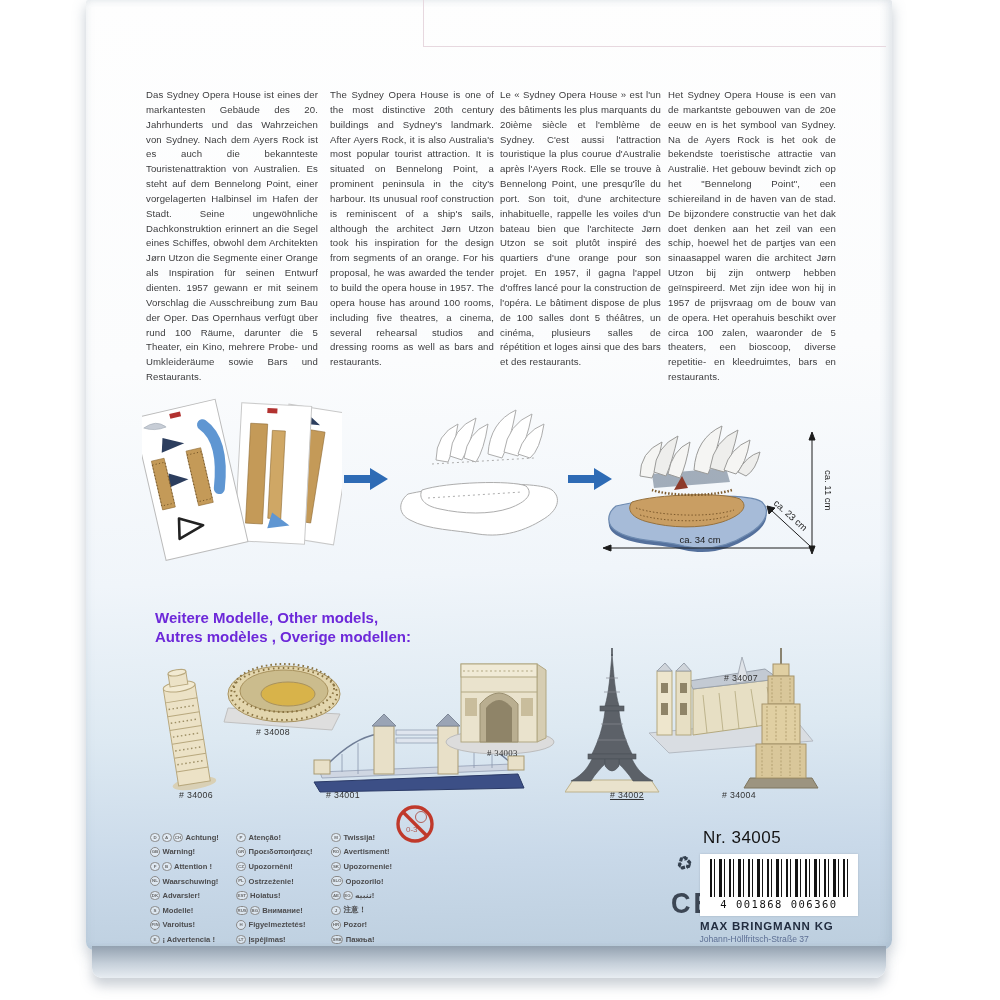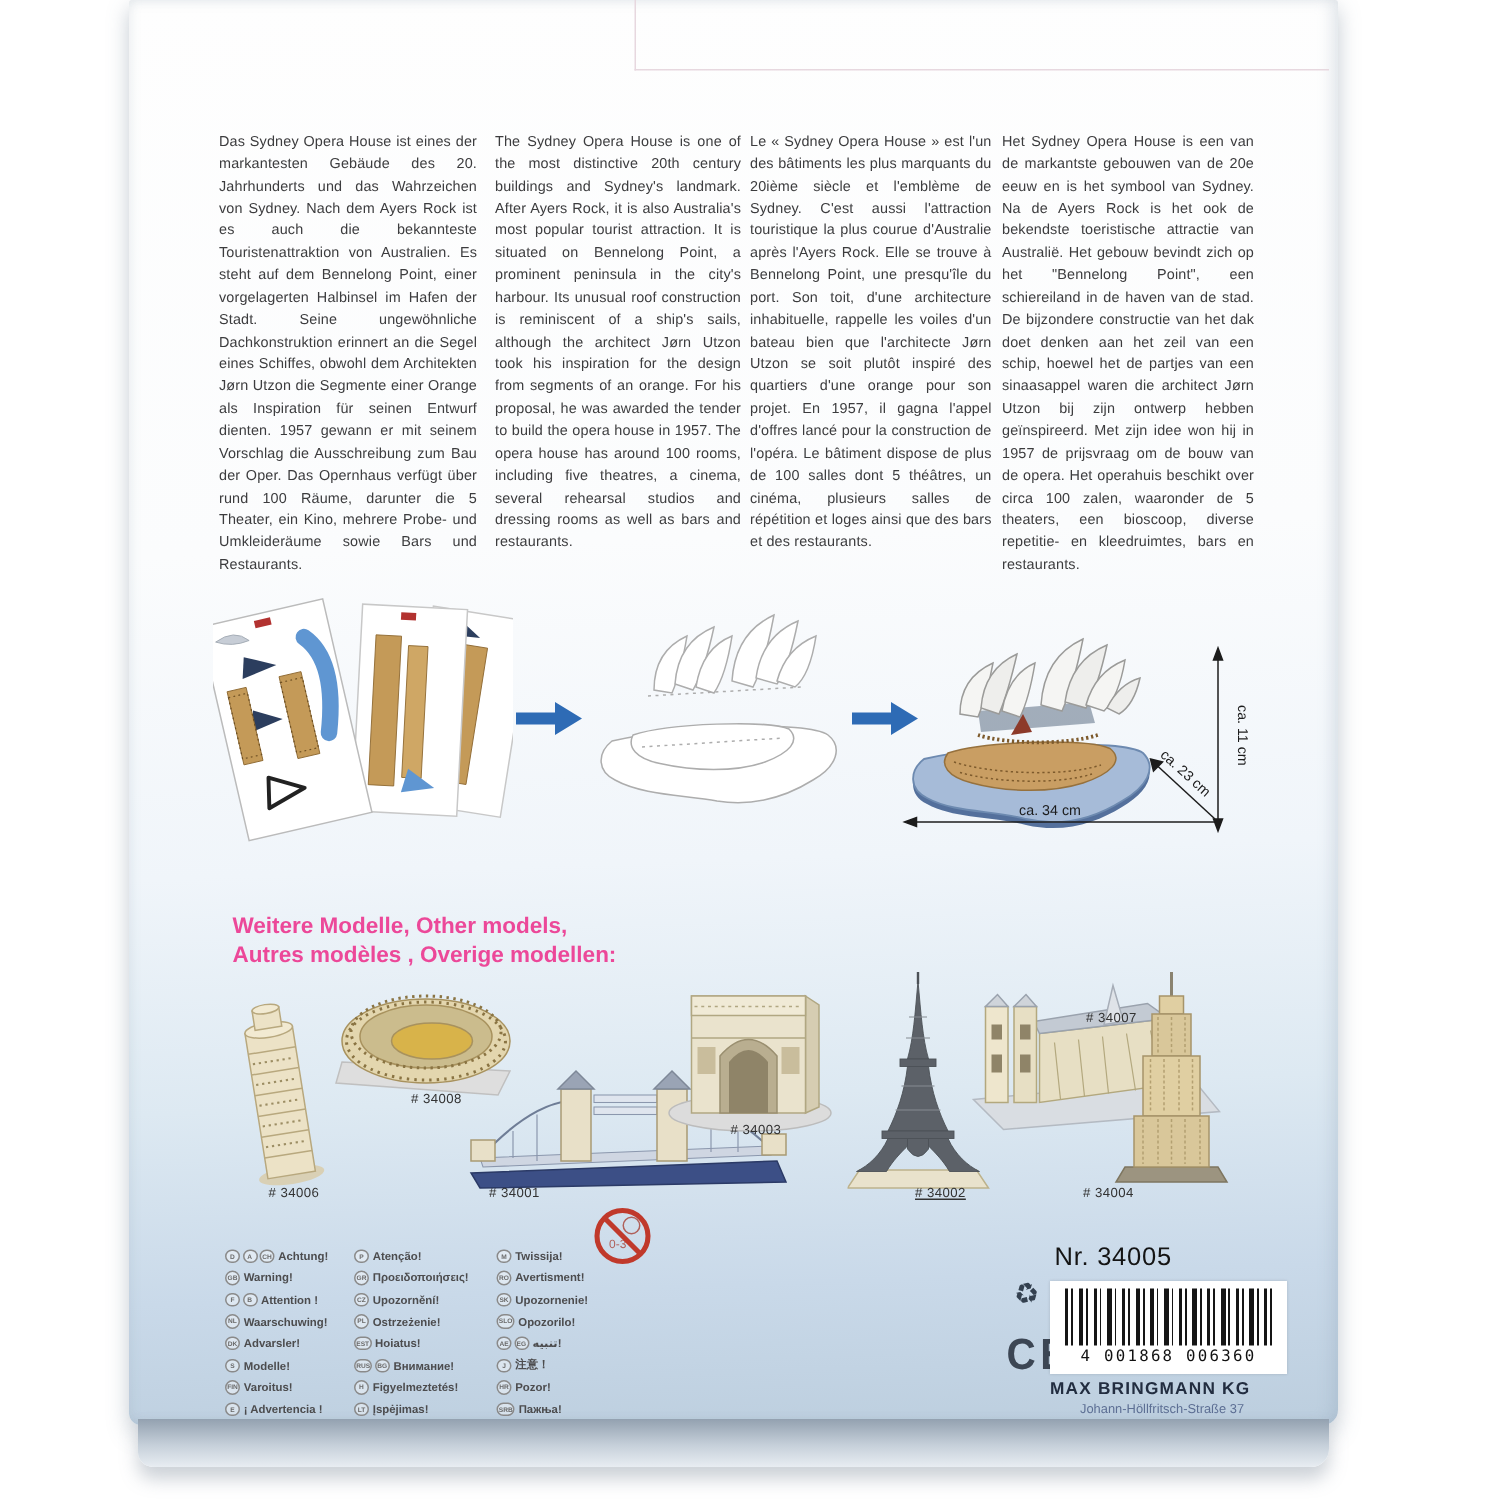--- a/index.html
+++ b/index.html
@@ -15,21 +15,21 @@
   .card-edge{position:absolute;left:92px;top:946px;width:794px;height:32px;
     background:linear-gradient(180deg,#93a1b0,#c6d0da 55%,#e8edf2);
     border-radius:0 0 12px 10px;box-shadow:0 8px 12px rgba(120,135,150,.38);}
   .hang-line{position:absolute;left:423px;top:0;width:462px;height:46px;
     border-left:1px solid #e7d8df;border-bottom:1px solid #e7d8df;}
 
   
   .col-text{position:absolute;top:88px;font-size:9.6px;line-height:14.85px;color:#3c3c3e;
     text-align:justify;letter-spacing:.1px;}
   
-  .models-heading{position:absolute;left:155px;top:609px;color:#ec4899;font-weight:bold;
+  .models-heading{position:absolute;left:155px;top:609px;color:#6d28d9;font-weight:bold;
     font-size:15px;line-height:18.5px;}
 
   
   .model-label{position:absolute;font-size:8.8px;color:#333;letter-spacing:.3px;}
 
   
   .step-arrow{fill:#2e6bb5;}
 
   
   .warn-col{position:absolute;top:830px;font-size:7.6px;color:#4c4c4e;width:88px;font-weight:bold;}
@@ -47,21 +47,21 @@
   .ce-mark{position:absolute;left:671px;top:888px;font-size:27px;font-weight:bold;color:#3c4654;
     letter-spacing:3px;transform:scaleY(1.08);}
   .barcode-box{position:absolute;left:700px;top:854px;width:158px;height:62px;background:#fff;
     box-shadow:0 0 2px rgba(0,0,0,.15);}
   .barcode-lines{position:absolute;left:10px;top:5px;width:138px;height:38px;
     background:repeating-linear-gradient(90deg,#151515 0 2px,#ffffff 2px 4px,#151515 4px 5px,#ffffff 5px 9px,#151515 9px 12px,#ffffff 12px 14px,#151515 14px 15px,#ffffff 15px 19px);}
   .barcode-digits{position:absolute;left:0;top:44px;width:158px;text-align:center;
     font-family:"DejaVu Sans Mono","Liberation Mono",monospace;font-size:10.5px;color:#111;letter-spacing:1.5px;}
   .company-name{position:absolute;left:700px;top:920px;font-size:11.5px;font-weight:bold;
     color:#222d40;letter-spacing:.8px;}
-  .company-addr{position:absolute;left:720px;top:934px;font-size:8.6px;color:#5d6f94;line-height:10.5px;}
+  .company-addr{position:absolute;left:685px;top:934px;font-size:8.6px;color:#5d6f94;line-height:10.5px;text-align:center;}
 
   svg text{font-family:"Liberation Sans","DejaVu Sans",sans-serif;}
 </style>
 </head>
 <body>
 
 <div class="card"></div>
 <div class="hang-line"></div>
 
 <div class="col-text" style="left:146px;width:172px;">Das Sydney Opera House ist eines der markantesten Gebäude des 20. Jahrhunderts und das Wahrzeichen von Sydney. Nach dem Ayers Rock ist es auch die bekannteste Touristenattraktion von Australien. Es steht auf dem Bennelong Point, einer vorgelagerten Halbinsel im Hafen der Stadt. Seine ungewöhnliche Dachkonstruktion erinnert an die Segel eines Schiffes, obwohl dem Architekten Jørn Utzon die Segmente einer Orange als Inspiration für seinen Entwurf dienten. 1957 gewann er mit seinem Vorschlag die Ausschreibung zum Bau der Oper. Das Opernhaus verfügt über rund 100 Räume, darunter die 5 Theater, ein Kino, mehrere Probe- und Umkleideräume sowie Bars und Restaurants.</div>
@@ -199,21 +199,21 @@
 <div class="abs" style="left:222px;top:656px;">
 <svg width="126" height="76" viewBox="0 0 126 76">
   <polygon points="6,52 118,58 110,74 2,66" fill="#dedede" stroke="#c0c0c0"></polygon>
   <ellipse cx="62" cy="38" rx="56" ry="28" fill="#e3d6ae" stroke="#a8925e"></ellipse>
   <ellipse cx="62" cy="35" rx="44" ry="21" fill="#cbbc8d" stroke="#a8925e"></ellipse>
   <ellipse cx="66" cy="38" rx="27" ry="12" fill="#d8b34a" stroke="#a8925e"></ellipse>
   <ellipse cx="62" cy="32" rx="50" ry="24" fill="none" stroke="#8a7443" stroke-width="2" stroke-dasharray="1.6,3"></ellipse>
   <ellipse cx="62" cy="38" rx="53" ry="26" fill="none" stroke="#8a7443" stroke-width="2" stroke-dasharray="1.6,3.4"></ellipse>
 </svg>
 </div>
-<span class="model-label" style="left:256px;top:727px;margin-left:18px;"># 34008</span>
+<span class="model-label" style="left:256px;top:727px;"># 34008</span>
 
 <div class="abs" style="left:312px;top:712px;">
 <svg width="214" height="82" viewBox="0 0 214 82">
   <polygon points="2,70 206,62 212,76 8,80" fill="#3c4f86" stroke="#2b3a66"></polygon>
   <polygon points="8,60 200,52 202,58 10,66" fill="#cfd6e2" stroke="#8b97ad" stroke-width=".7"></polygon>
   <path d="M10,58 Q40,26 66,22" fill="none" stroke="#6f7d96" stroke-width="1.4"></path>
   <path d="M142,22 Q172,26 200,52" fill="none" stroke="#6f7d96" stroke-width="1.4"></path>
   <g stroke="#8b97ad" stroke-width=".8">
         <line x1="30" y1="42" x2="30" y2="60"></line>
         <line x1="46" y1="31" x2="46" y2="62"></line>
@@ -243,21 +243,21 @@
   <line x1="20" y1="19" x2="92" y2="19" stroke="#b1a782" stroke-dasharray="2,2.5"></line>
   <line x1="18" y1="40" x2="94" y2="40" stroke="#b1a782"></line>
   <path d="M37,90 L37,52 Q56,30 75,52 L75,90 Z" fill="#b9ae90" stroke="#9a8f70"></path>
   <path d="M43,90 L43,56 Q56,40 69,56 L69,90 Z" fill="#8f8468"></path>
   <g fill="#c9bd9c">
         <rect x="22" y="46" width="12" height="18"></rect>
         <rect x="78" y="46" width="12" height="18"></rect>
       </g>
 </svg>
 </div>
-<span class="model-label" style="left:487px;top:748px;"># 34003</span>
+<span class="model-label" style="left:487px;top:748px;font-family:Liberation Serif, serif;"># 34003</span>
 
 <div class="abs" style="left:565px;top:648px;">
 <svg width="96" height="146" viewBox="0 0 96 146">
   <polygon points="8,132 86,132 94,144 0,144" fill="#e9e2cc" stroke="#bdb28c"></polygon>
   <g fill="#5c6168" stroke="#4c5157" stroke-width=".6">
     <line x1="47" y1="0" x2="47" y2="8" stroke-width="1.6"></line>
     <path d="M47,6 C45,28 44,44 40,58 L54,58 C50,44 49,28 47,6 Z"></path>
     <rect x="35" y="58" width="24" height="5"></rect>
     <path d="M40,63 C38,80 33,94 27,106 L67,106 C61,94 56,80 54,63 Z"></path>
     <rect x="23" y="106" width="48" height="5"></rect>

